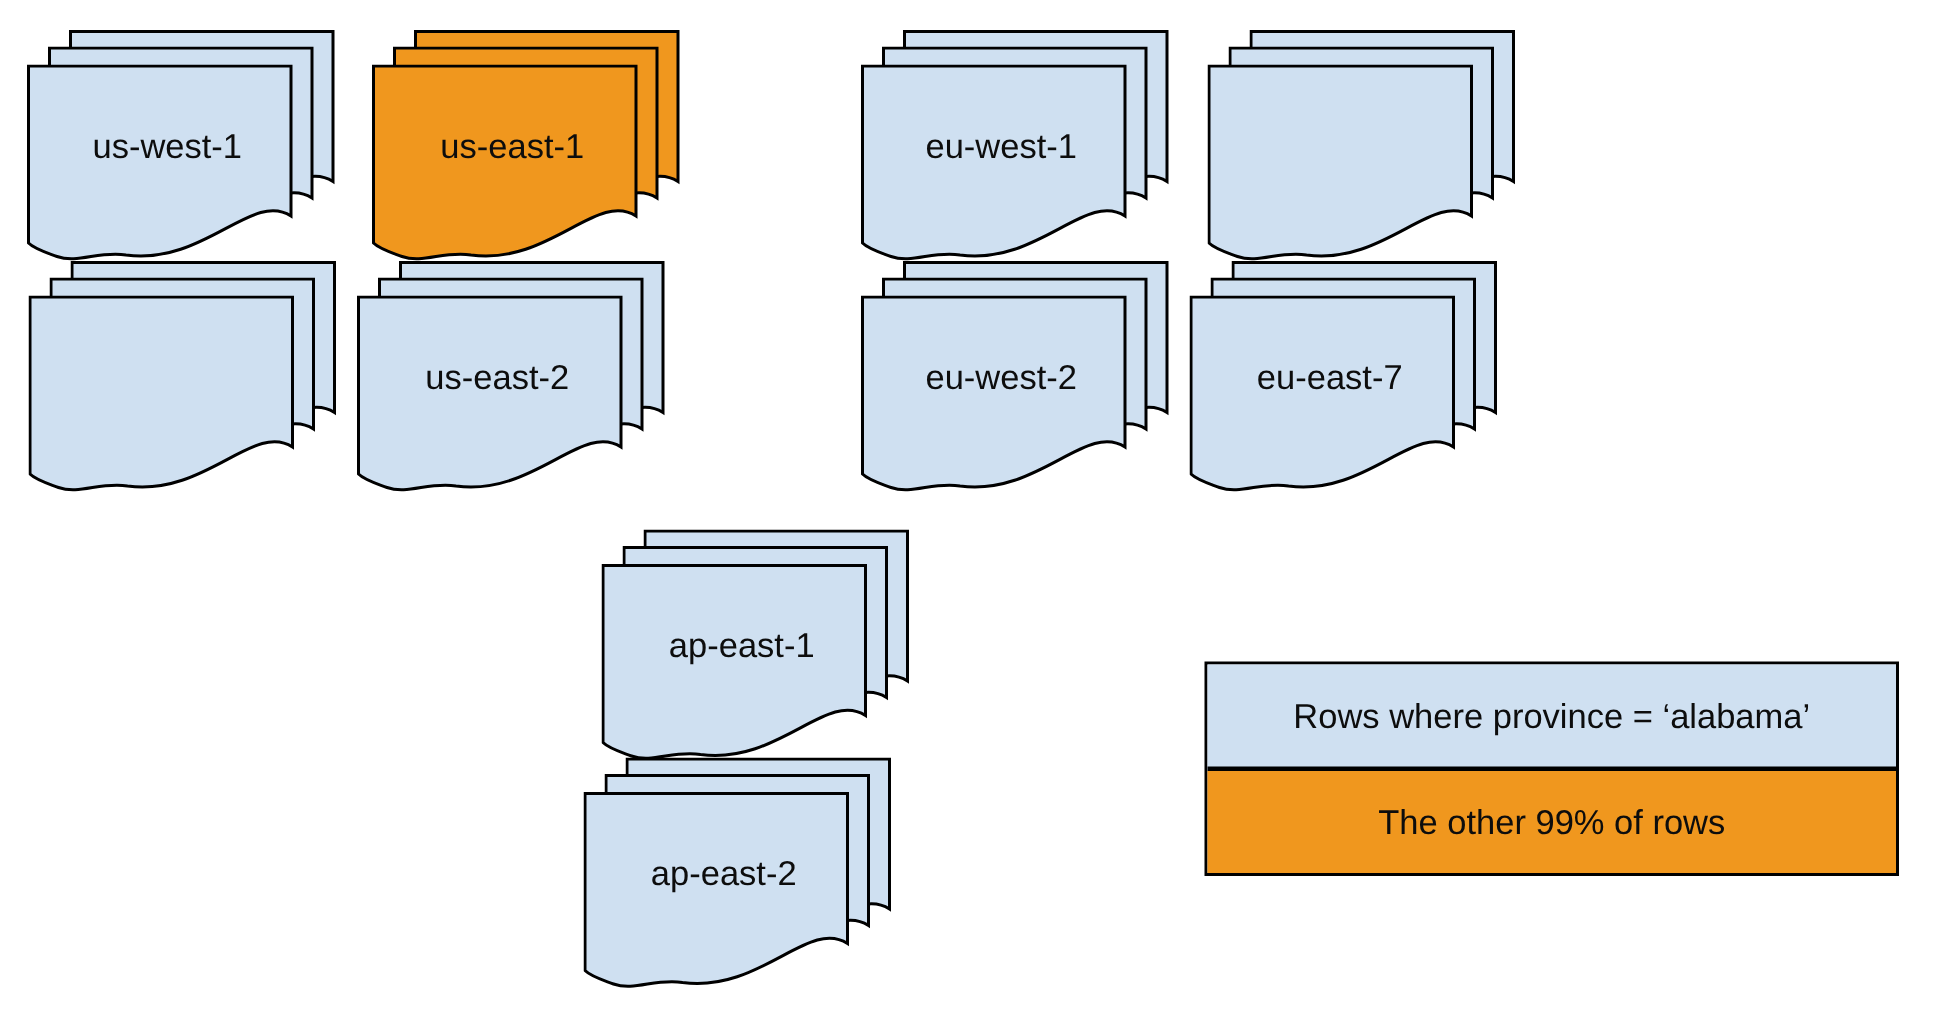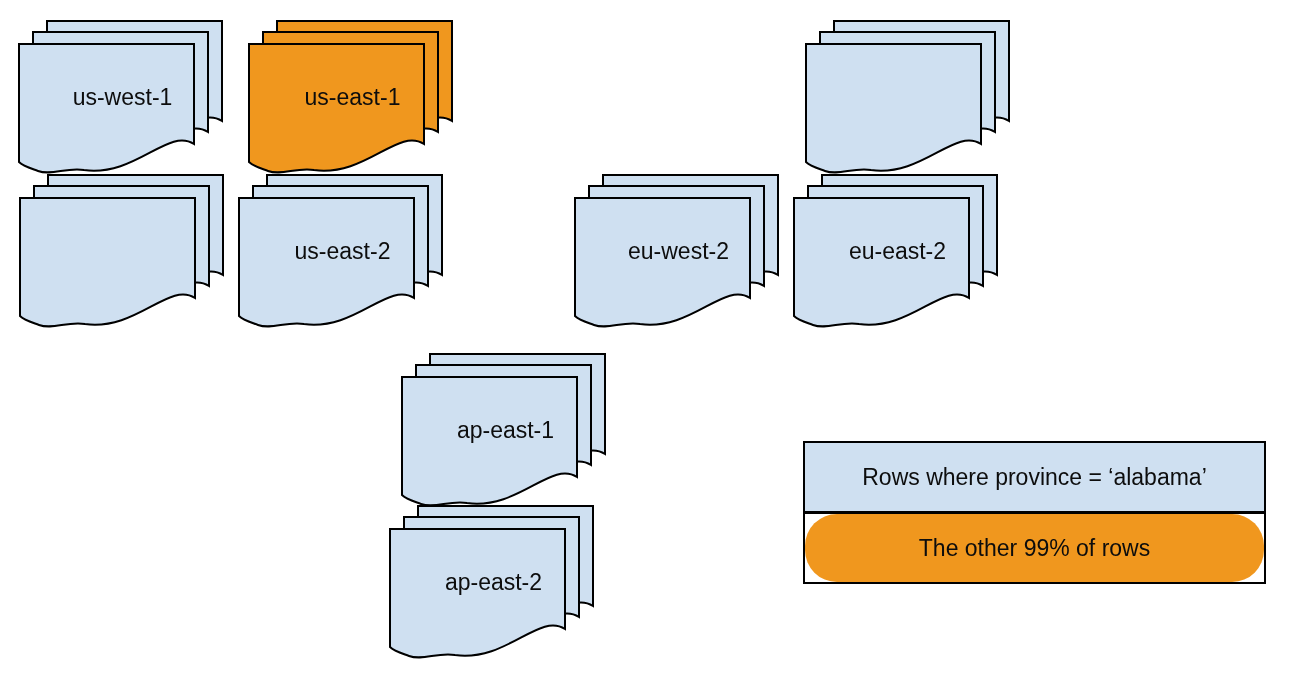--- a/index.html
+++ b/index.html
@@ -22,21 +22,21 @@
     fill: var(--doc_blue, #cfe0f1);
     stroke: var(--outline, #000);
     stroke-width: 2;
   }
   .stack.orange svg.doc { fill: var(--doc_orange, #f0971e); }
   svg.doc.back2 { left: 28px; top: 0; }
   svg.doc.back1 { left: 14px; top: 11px; }
   svg.doc.front { left: 0; top: 23px; }
   .doc-label {
     position: absolute;
-    left: 16px; top: 64px;
+    left: 5px; top: 64px;
     width: 177px;
     text-align: center;
     font-size: 23px;
     line-height: 27px;
     color: var(--text, #0d0d0d);
     white-space: nowrap;
   }
   .legend {
     position: absolute;
     left: 803px; top: 441px;
@@ -52,21 +52,21 @@
     align-items: center;
     justify-content: center;
     font-size: 23px;
     color: var(--text, #0d0d0d);
     white-space: nowrap;
   }
   .legend-row.blue {
     background: var(--doc_blue, #cfe0f1);
     border-bottom: 3px solid var(--outline, #000);
   }
-  .legend-row.orange { background: var(--doc_orange, #f0971e); border-radius: 32px; }
+  .legend-row.orange { background: var(--doc_orange, #f0971e); }
   .defs-holder { position: absolute; width: 0; height: 0; overflow: hidden; }
 </style>
 </head>
 <body>
 
 <div id="canvas">
 
   <svg class="defs-holder" aria-hidden="true">
     <defs>
       <symbol id="docshape" viewBox="0 0 178 134">
@@ -94,20 +94,32 @@
       </svg>
     <svg class="doc back1" width="178" height="134">
         <use href="#docshape"></use>
       </svg>
     <svg class="doc front" width="178" height="134">
         <use href="#docshape"></use>
       </svg>
     <span class="doc-label">us-east-1</span>
   </div>
 
+  <div class="stack" style="left:574px; top:20px">
+    <svg class="doc back2" width="178" height="134">
+        <use href="#docshape"></use>
+      </svg>
+    <svg class="doc back1" width="178" height="134">
+        <use href="#docshape"></use>
+      </svg>
+    <svg class="doc front" width="178" height="134">
+        <use href="#docshape"></use>
+      </svg>
+    <span class="doc-label">eu-west-1</span>
+  </div>
 
   <div class="stack" style="left:805px; top:20px">
     <svg class="doc back2" width="178" height="134">
         <use href="#docshape"></use>
       </svg>
     <svg class="doc back1" width="178" height="134">
         <use href="#docshape"></use>
       </svg>
     <svg class="doc front" width="178" height="134">
         <use href="#docshape"></use>
@@ -155,21 +167,21 @@
   <div class="stack" style="left:793px; top:174px">
     <svg class="doc back2" width="178" height="134">
         <use href="#docshape"></use>
       </svg>
     <svg class="doc back1" width="178" height="134">
         <use href="#docshape"></use>
       </svg>
     <svg class="doc front" width="178" height="134">
         <use href="#docshape"></use>
       </svg>
-    <span class="doc-label">eu-east-2</span>
+    <span class="doc-label">eu-east-7</span>
   </div>
 
   <div class="stack" style="left:401px; top:353px">
     <svg class="doc back2" width="178" height="134">
         <use href="#docshape"></use>
       </svg>
     <svg class="doc back1" width="178" height="134">
         <use href="#docshape"></use>
       </svg>
     <svg class="doc front" width="178" height="134">

